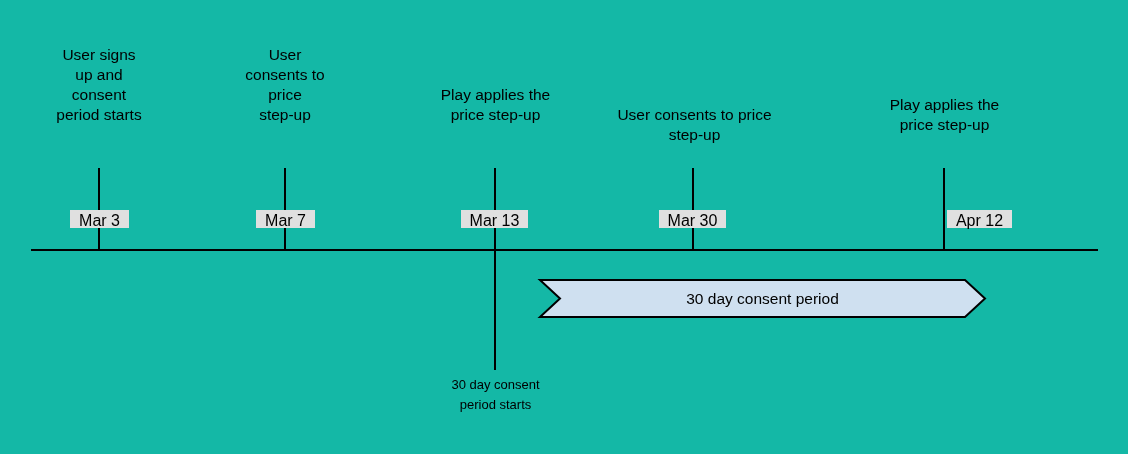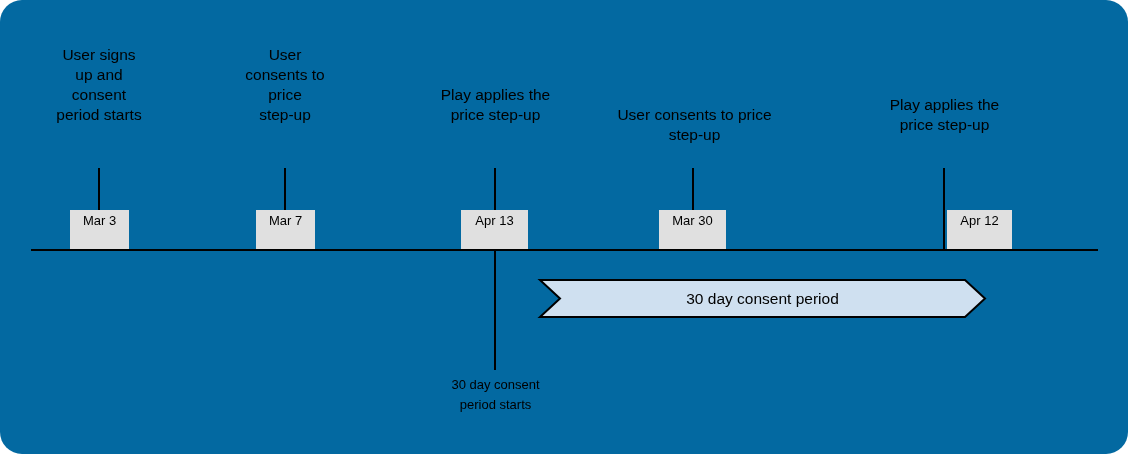--- a/index.html
+++ b/index.html
@@ -7,23 +7,22 @@
     padding: 0;
     background: #ffffff;
   }
   body {
     font-family: "Liberation Sans", sans-serif;
   }
   #canvas {
     position: relative;
     width: 1128px;
     height: 454px;
-    background: #0369a1;
+    background: #14b8a6;
     overflow: hidden;
-    border-radius: 22px;
   }
 
   
   .axis-line {
     position: absolute;
     left: 31px;
     top: 249px;
     width: 1067px;
     height: 2px;
     background: #000000;
@@ -32,25 +31,25 @@
   
   .tick {
     position: absolute;
     width: 2px;
     background: #000000;
   }
 
   
   .date-chip {
     position: absolute;
-    height: 40px;
+    height: 18px;
     line-height: 22px;
     background: #e0e0e0;
     color: #000000;
-    font-size: 13px;
+    font-size: 16px;
     text-align: center;
     white-space: nowrap;
     padding: 0 5px;
     box-sizing: border-box;
   }
 
   
   .event-caption {
     position: absolute;
     color: #000000;
@@ -123,21 +122,21 @@
   <div class="tick" style="left:98px;  top:168px; height:82px;"></div>
   <div class="tick" style="left:284px; top:168px; height:82px;"></div>
   <div class="tick" style="left:494px; top:168px; height:202px;"></div>
   <div class="tick" style="left:692px; top:168px; height:82px;"></div>
   <div class="tick" style="left:943px; top:168px; height:82px;"></div>
 
   <div class="date-chip" style="left:70px;  top:210px; width:59px;">Mar 3</div>
 
   <div class="date-chip" style="left:256px; top:210px; width:59px;">Mar 7</div>
 
-  <div class="date-chip" style="left:461px; top:210px; width:67px;">Apr 13</div>
+  <div class="date-chip" style="left:461px; top:210px; width:67px;">Mar 13</div>
 
   <div class="date-chip" style="left:659px; top:210px; width:67px;">Mar 30</div>
 
   <div class="date-chip" style="left:911px; top:210px; width:65px;margin-left:36px;">Apr 12</div>
 
   <div class="axis-line"></div>
 
 
   <div class="period-bar" style="left:539px; width:447px;">
     <svg viewBox="0 0 447 39" preserveAspectRatio="none">

